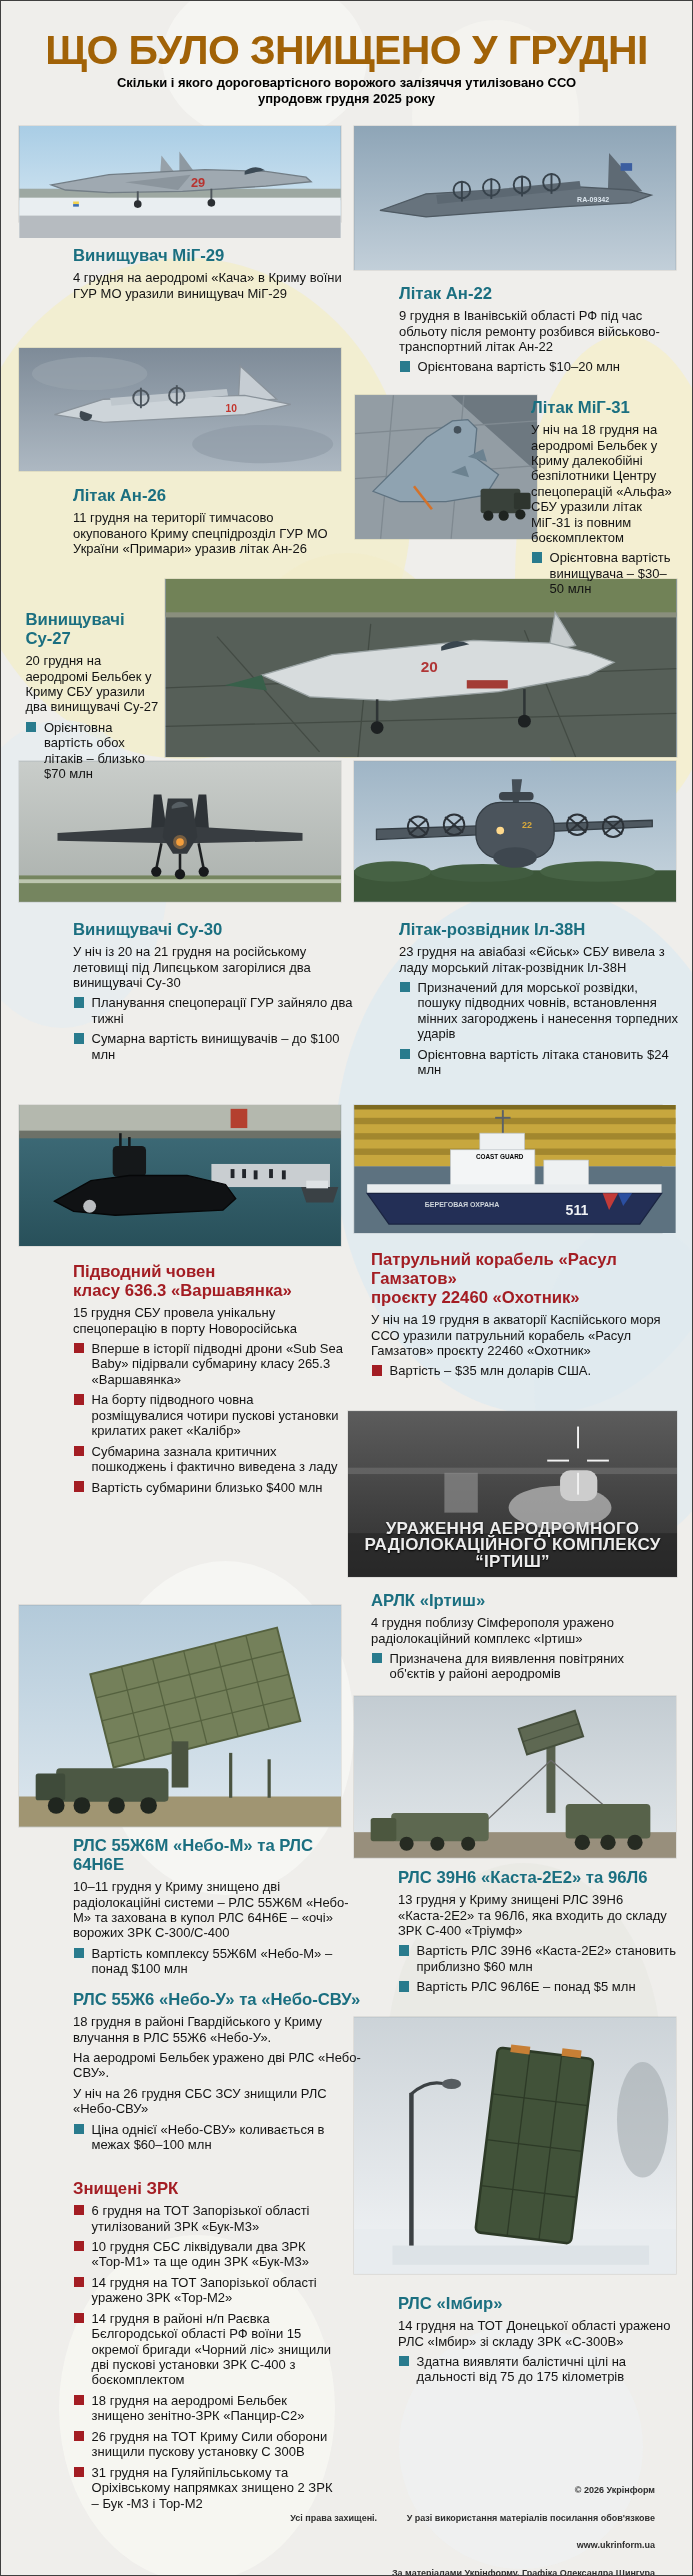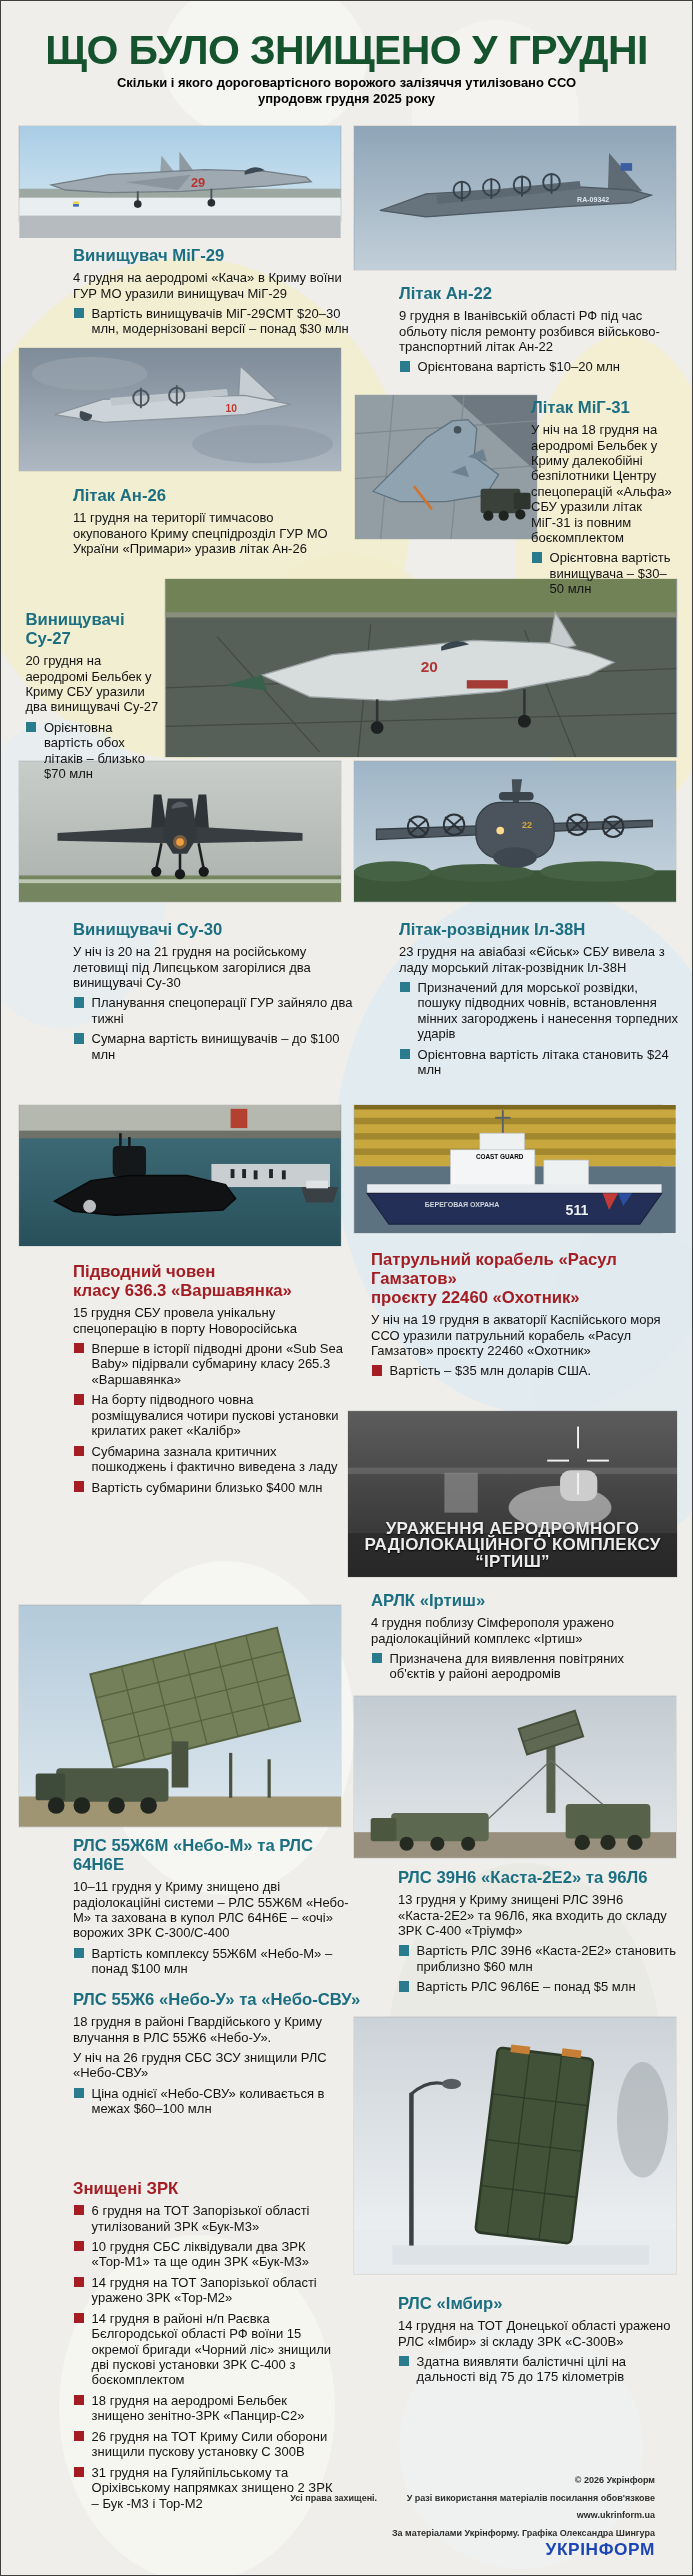--- a/index.html
+++ b/index.html
@@ -6,21 +6,21 @@
   #canvas {
     position:relative; width:693px; height:2576px; margin:0 auto;
     background:#efeeeb; overflow:hidden; box-sizing:border-box;
     border:1.3px solid #3f3f3f;
     font-family:"Liberation Sans", sans-serif; color:#141414;
   }
   .blob { position:absolute; border-radius:50%; z-index:0; }
   .z { position:absolute; z-index:2; }
   .title {
     left:0; width:100%; text-align:center;
-    font-size:41px; font-weight:bold; color:#14532d; letter-spacing:-0.6px;
+    font-size:41px; font-weight:bold; color:#a16207; letter-spacing:-0.6px;
   }
   .subtitle {
     left:0; width:100%; text-align:center;
     font-size:13px; font-weight:bold; line-height:16px; color:#000000;
   }
   .photo { position:absolute; z-index:1; background:#9aa7b0; box-shadow:0 0 0 0.6px rgba(0,0,0,.12); }
   .photo svg { display:block; }
   .sec { position:absolute; z-index:2; }
   .hd { font-size:16.7px; line-height:19px; font-weight:bold; color:#1b6f80; margin:0 0 5.1px; }
   .hd.red { color:#a31d23; }
@@ -30,21 +30,21 @@
   .bl .sq { flex:none; width:10.3px; height:10.3px; margin:1.9px 7.7px 0 0.6px; background:#297b8d; }
   .bl.red .sq { background:#a31d23; }
   .bl .tx { font-size:13px; line-height:15.4px; }
   .ircap {
     position:absolute; left:0; right:0; bottom:6.4px; text-align:center;
     color:#ececec; font-weight:bold; font-size:17px; line-height:16.7px;
     letter-spacing:0.3px; text-shadow:0 0.6px 1.9px #000;
   }
   .footer { position:absolute; z-index:2; right:37px; top:2467px; text-align:right;
     font-size:9px; line-height:9.6px; font-weight:bold; color:#2e2e2e; }
-  .footer .row { margin-top:8px; }
+  .footer .row { margin-top:18px; }
   .footer .gap { display:inline-block; width:29.5px; }
   .logo { margin-top:6.4px; font-size:17.3px; font-weight:bold; color:#1c46b5; letter-spacing:0.6px; }
   svg text { font-family:"Liberation Sans", sans-serif; font-weight:bold; }
 </style>
 </head>
 <body>
 
 <div id="canvas">
 
   <div class="blob" style="left:161px; top:-26px; width:205px; height:167px; background:#f8f8f5; opacity:.7"></div>
@@ -432,24 +432,20 @@
       <ellipse cx="152" cy="104" rx="15" ry="8" fill="#565c60"></ellipse>
       <rect x="60" y="356" width="400" height="30" fill="#dde3e7"></rect>
     </svg>
   </div>
 
   <div class="sec" style="left:72px; top:245px; width:276px">
     <div class="hd">
         <span class="ln">Винищувач МіГ-29</span>
       </div>
     <p class="bd">4 грудня на аеродромі «Кача» в Криму воїни ГУР МО уразили винищувач МіГ-29</p>
-    <div class="bl">
-      <span class="sq"></span>
-      <span class="tx">Вартість винищувачів МіГ-29СМТ $20–30 млн, модернізовані версії – понад $30 млн</span>
-    </div>
   </div>
 
   <div class="sec" style="left:398px; top:283px; width:277px">
     <div class="hd">
         <span class="ln">Літак Ан-22</span>
       </div>
     <p class="bd">9 грудня в Іванівській області РФ під час обльоту після ремонту розбився військово-транспортний літак Ан-22</p>
     <div class="bl">
       <span class="sq"></span>
       <span class="tx">Орієнтована вартість $10–20 млн</span>
@@ -571,20 +567,21 @@
       <span class="sq"></span>
       <span class="tx">Вартість комплексу 55Ж6М «Небо-М» – понад $100 млн</span>
     </div>
   </div>
 
   <div class="sec" style="left:72px; top:1989px; width:289px">
     <div class="hd">
         <span class="ln">РЛС 55Ж6 «Небо-У» та «Небо-СВУ»</span>
       </div>
     <p class="bd">18 грудня в районі Гвардійського у Криму влучання в РЛС 55Ж6 «Небо-У».</p>
+    <p class="bd">На аеродромі Бельбек уражено дві РЛС «Небо-СВУ».</p>
     <p class="bd">У ніч на 26 грудня СБС ЗСУ знищили РЛС «Небо-СВУ»</p>
     <div class="bl">
       <span class="sq"></span>
       <span class="tx">Ціна однієї «Небо-СВУ» коливається в межах  $60–100 млн</span>
     </div>
   </div>
 
   <div class="sec" style="left:397px; top:1867px; width:289px">
     <div class="hd">
         <span class="ln">РЛС 39Н6 «Каста-2Е2» та 96Л6</span>

